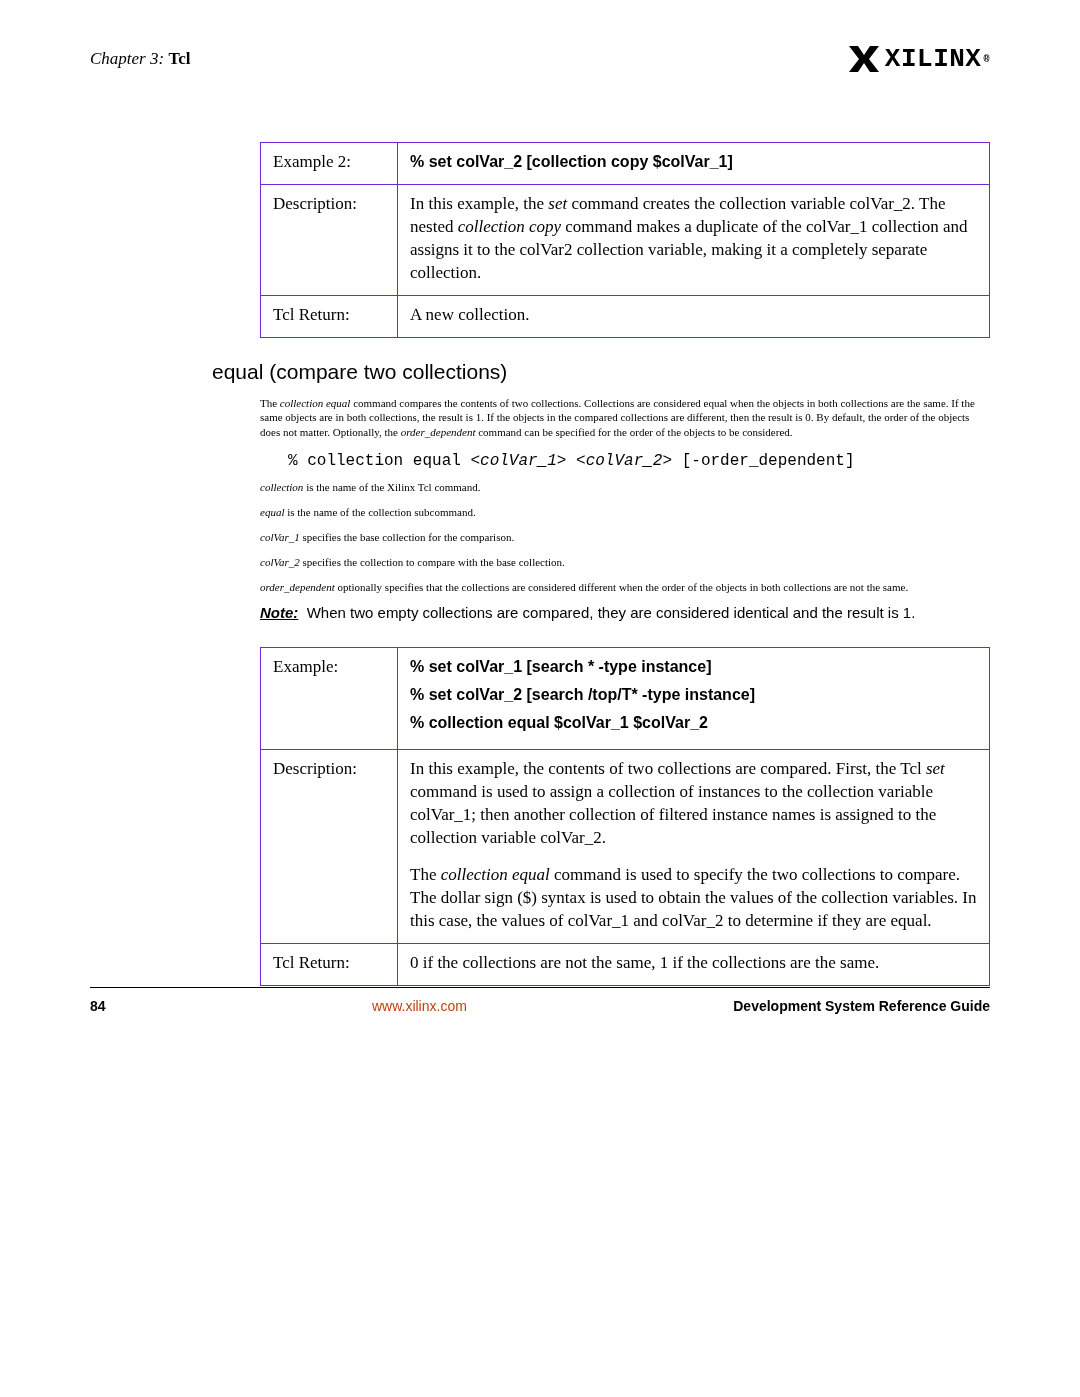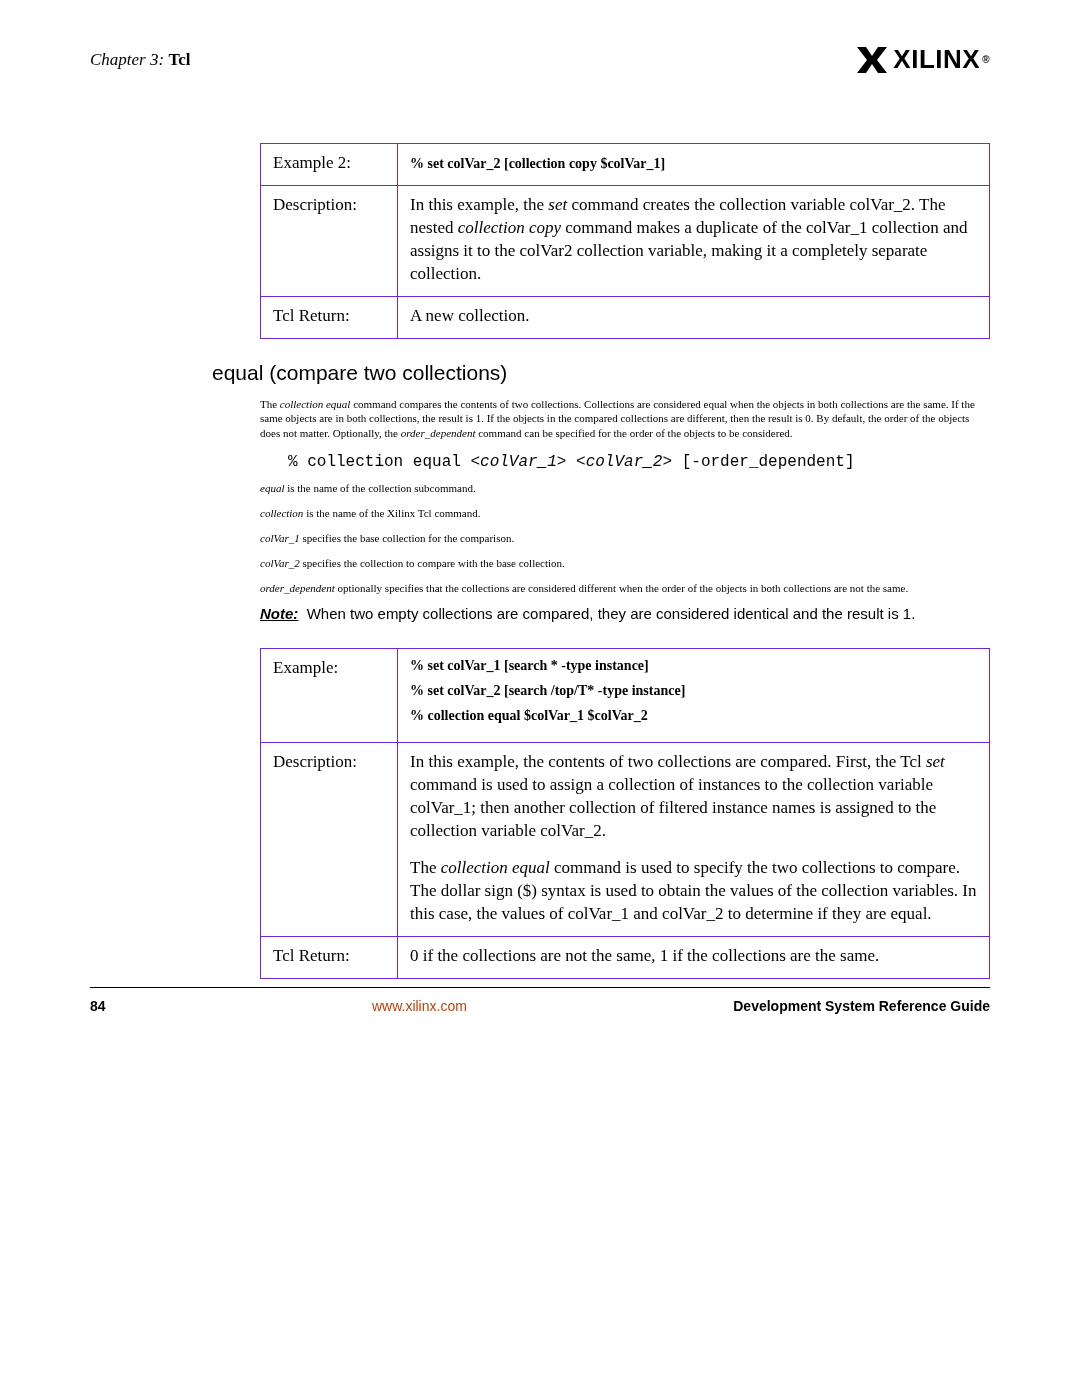--- a/index.html
+++ b/index.html
@@ -27,21 +27,21 @@
     font-style: italic;
     font-size: 17px;
   }
   .chapter b {
     font-style: normal;
     font-weight: bold;
   }
   .logo {
     display: flex;
     align-items: center;
-    font-family: Liberation Sans, sans-serif;
+    font-family: Liberation Mono, monospace;
     font-weight: bold;
     font-size: 26px;
     letter-spacing: 0.5px;
   }
   .logo-mark {
     position: relative;
     width: 30px;
     height: 26px;
     margin-right: 6px;
   }
@@ -64,22 +64,22 @@
   table.box td {
     border: 1px solid #6d28d9;
     padding: 8px 12px 10px 12px;
     vertical-align: top;
     line-height: 1.35;
   }
   table.box td.label {
     width: 112px;
   }
   .mono {
-    font-family: Liberation Serif, serif;
-    font-size: 14px;
+    font-family: Liberation Sans, sans-serif;
+    font-size: 16px;
   }
   .mono.bold { font-weight: bold; }
   .section-title {
     font-family: Arial, Helvetica, sans-serif;
     font-size: 21px;
     font-weight: normal;
     margin: 20px 0 12px -48px;
   }
   .para {
     font-size: 11px;
@@ -170,22 +170,22 @@
     <h3 class="section-title">equal (compare two collections)</h3>
 
     <p class="para">
       <span>The </span><i>collection equal</i><span> command compares the contents of two collections. Collections are considered equal when the objects in both collections are the same. If the same objects are in both collections, the result is 1. If the objects in the compared collections are different, then the result is 0. By default, the order of the objects does not matter. Optionally, the </span><i>order_dependent</i><span> command can be specified for the order of the objects to be considered.</span>
     </p>
 
     <div class="syntax">
       <span>% collection equal &lt;</span><i>colVar_1</i><span>&gt; &lt;</span><i>colVar_2</i><span>&gt; [-order_dependent]</span>
     </div>
 
+    <p class="para"><i>collection</i><span> is the name of the Xilinx Tcl command.</span></p>
     <p class="para"><i>equal</i><span> is the name of the collection subcommand.</span></p>
-    <p class="para"><i>collection</i><span> is the name of the Xilinx Tcl command.</span></p>
     <p class="para"><i>colVar_1</i><span> specifies the base collection for the comparison.</span></p>
     <p class="para"><i>colVar_2</i><span> specifies the collection to compare with the base collection.</span></p>
     <p class="para"><i>order_dependent</i><span> optionally specifies that the collections are considered different when the order of the objects in both collections are not the same.</span></p>
 
     <p class="note">
       <b>Note:</b>&nbsp;&nbsp;<span>When two empty collections are compared, they are considered identical and the result is 1.</span>
     </p>
 
     <table class="box">
       <tbody>

